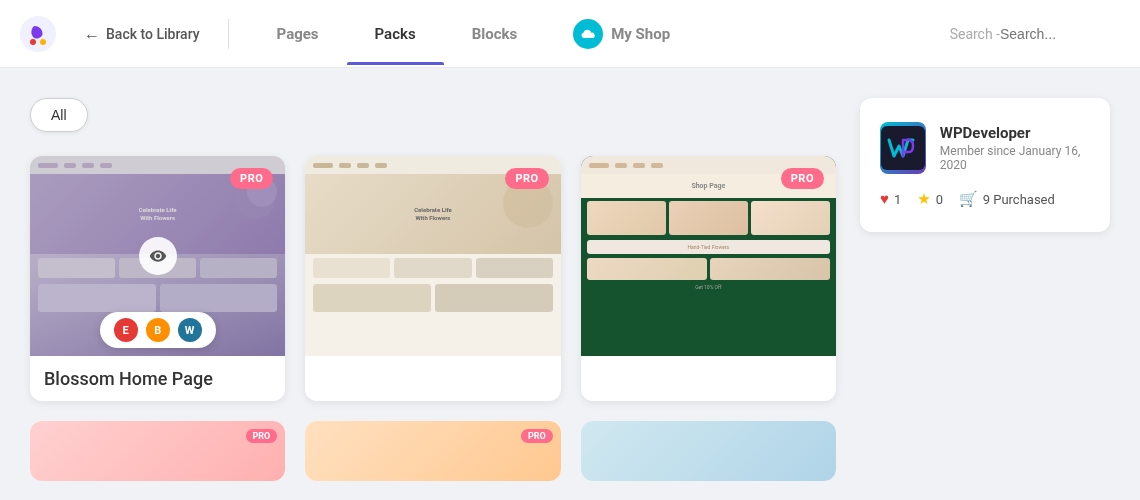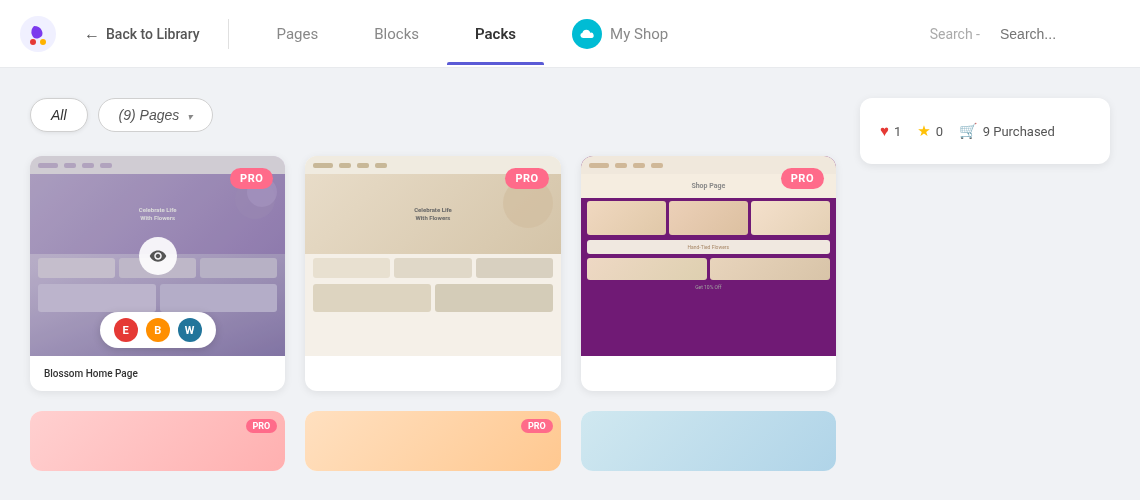--- a/index.html
+++ b/index.html
@@ -64,21 +64,21 @@
       gap: 0;
       flex: 1;
     }
 
     .nav-tab {
       padding: 22px 28px;
       font-size: 15px;
       color: #888;
       cursor: pointer;
       position: relative;
-      font-weight: 400;
+      font-weight: 700;
       text-decoration: none;
       display: flex;
       align-items: center;
       gap: 8px;
     }
 
     .nav-tab.active {
       color: #333;
       font-weight: 600;
     }
@@ -101,21 +101,21 @@
       background: #00bcd4;
       display: flex;
       align-items: center;
       justify-content: center;
     }
 
     .search-area {
       margin-left: auto;
       display: flex;
       align-items: center;
-      gap: 20px;
+      gap: 0;
     }
 
     .search-label {
       font-size: 14px;
       color: #aaa;
     }
 
     .search-input {
       border: none;
       outline: none;
@@ -143,21 +143,20 @@
       margin-bottom: 24px;
       align-items: center;
     }
 
     .filter-pill {
       padding: 8px 20px;
       border-radius: 30px;
       font-size: 14px;
       cursor: pointer;
       border: 1px solid transparent;
-      font-style: italic;
     }
 
     .filter-pill.active {
       background: #fff;
       border: 1.5px solid #d0d0d0;
       color: #333;
       font-weight: 500;
       box-shadow: 0 1px 4px rgba(0,0,0,0.08);
     }
 
@@ -252,21 +251,21 @@
       font-weight: 700;
       color: #fff;
     }
 
     .editor-icon.el { background: #e53935; }
     .editor-icon.beaver { background: #ff8f00; }
     .editor-icon.wp { background: #21759b; }
 
     .card-label {
       padding: 12px 14px;
-      font-size: 10px;
+      font-size: 18px;
       font-weight: 500;
       color: #333;
     }
 
     
     .sidebar {
       width: 250px;
       flex-shrink: 0;
     }
 
@@ -362,25 +361,25 @@
     <span class="back-arrow">←</span>
     <span>Back to Library</span>
   </a>
 
   <div class="nav-divider"></div>
 
   <nav class="nav-tabs">
     <a class="nav-tab">
       <span>Pages</span>
     </a>
+    <a class="nav-tab active">
+      <span>Packs</span>
+    </a>
     <a class="nav-tab">
       <span>Blocks</span>
-    </a>
-    <a class="nav-tab active">
-      <span>Packs</span>
     </a>
     <a class="nav-tab">
       <span class="cloud-icon-wrap">
         <svg width="16" height="16" viewBox="0 0 24 24" fill="white">
           <path d="M19 18H6a4 4 0 01-.83-7.9 6 6 0 0111.66 0A4 4 0 0119 18z"></path>
         </svg>
       </span>
       <span>My Shop</span>
     </a>
   </nav>
@@ -391,24 +390,20 @@
   </div>
 </header>
 
 <div class="content">
   <div class="main-area">
 
     <div class="filter-bar">
       <button class="filter-pill active">
         <span>All</span>
       </button>
-      <button class="filter-pill inactive">
-        <span>(9)  Pages</span>
-        <span class="arrow">▾</span>
-      </button>
     </div>
 
     <div class="cards-grid">
 
       <div class="card">
         <div class="card-thumb">
 
           <div style="width:100%;height:100%;background:linear-gradient(160deg,#e8e0f0 0%,#d4c8e8 40%,#9888c0 100%);position:relative;overflow:hidden;">
 
             <div style="background:#f5f0f8;height:18px;display:flex;align-items:center;gap:6px;padding:0 8px;">
@@ -486,21 +481,21 @@
               <div style="flex:1;background:#ddd4c0;border-radius:3px;height:28px;"></div>
               <div style="flex:1;background:#d4ccb8;border-radius:3px;height:28px;"></div>
             </div>
           </div>
           <div class="pro-badge">PRO</div>
         </div>
       </div>
 
       <div class="card">
         <div class="card-thumb">
-          <div style="width:100%;height:100%;background:#701a75;position:relative;overflow:hidden;">
+          <div style="width:100%;height:100%;background:#14532d;position:relative;overflow:hidden;">
             <div style="background:#f0e8dc;height:18px;display:flex;align-items:center;gap:6px;padding:0 8px;">
               <div style="width:20px;height:5px;background:#d0b898;border-radius:2px;"></div>
               <div style="width:12px;height:5px;background:#d0b898;border-radius:2px;"></div>
               <div style="width:12px;height:5px;background:#d0b898;border-radius:2px;"></div>
               <div style="width:12px;height:5px;background:#d0b898;border-radius:2px;"></div>
             </div>
 
             <div style="background:#f5ede0;height:24px;display:flex;align-items:center;justify-content:center;">
               <div style="font-size:7px;color:#888;font-weight:700;">Shop Page</div>
             </div>
@@ -541,20 +536,36 @@
       </div>
       <div class="partial-card">
         <div style="width:100%;height:60px;background:linear-gradient(135deg,#d0e8f0,#b0d4e8);position:relative;"></div>
       </div>
     </div>
 
   </div>
 
   <div class="sidebar">
     <div class="sidebar-card">
+      <div class="dev-header">
+
+        <div class="dev-avatar">
+          <svg width="44" height="44" viewBox="0 0 44 44">
+            <rect width="44" height="44" fill="#1a1a2e" rx="6"></rect>
+
+            <path d="M8 14 L13 30 L18 20 L22 30 L27 14 L32 14" stroke="#00bcd4" stroke-width="3" fill="none" stroke-linecap="round" stroke-linejoin="round"></path>
+
+            <path d="M22 14 L22 30 M22 14 L28 14 Q32 14 32 20 Q32 26 28 26 L22 26" stroke="#7c3aed" stroke-width="2.5" fill="none" stroke-linecap="round"></path>
+          </svg>
+        </div>
+        <div class="dev-info">
+          <h3>WPDeveloper</h3>
+          <p>Member since January 16, 2020</p>
+        </div>
+      </div>
 
       <div class="dev-stats">
         <div class="stat-item">
           <span class="stat-icon heart">♥</span>
           <span>1</span>
         </div>
         <div class="stat-item">
           <span class="stat-icon star">★</span>
           <span>0</span>
         </div>

